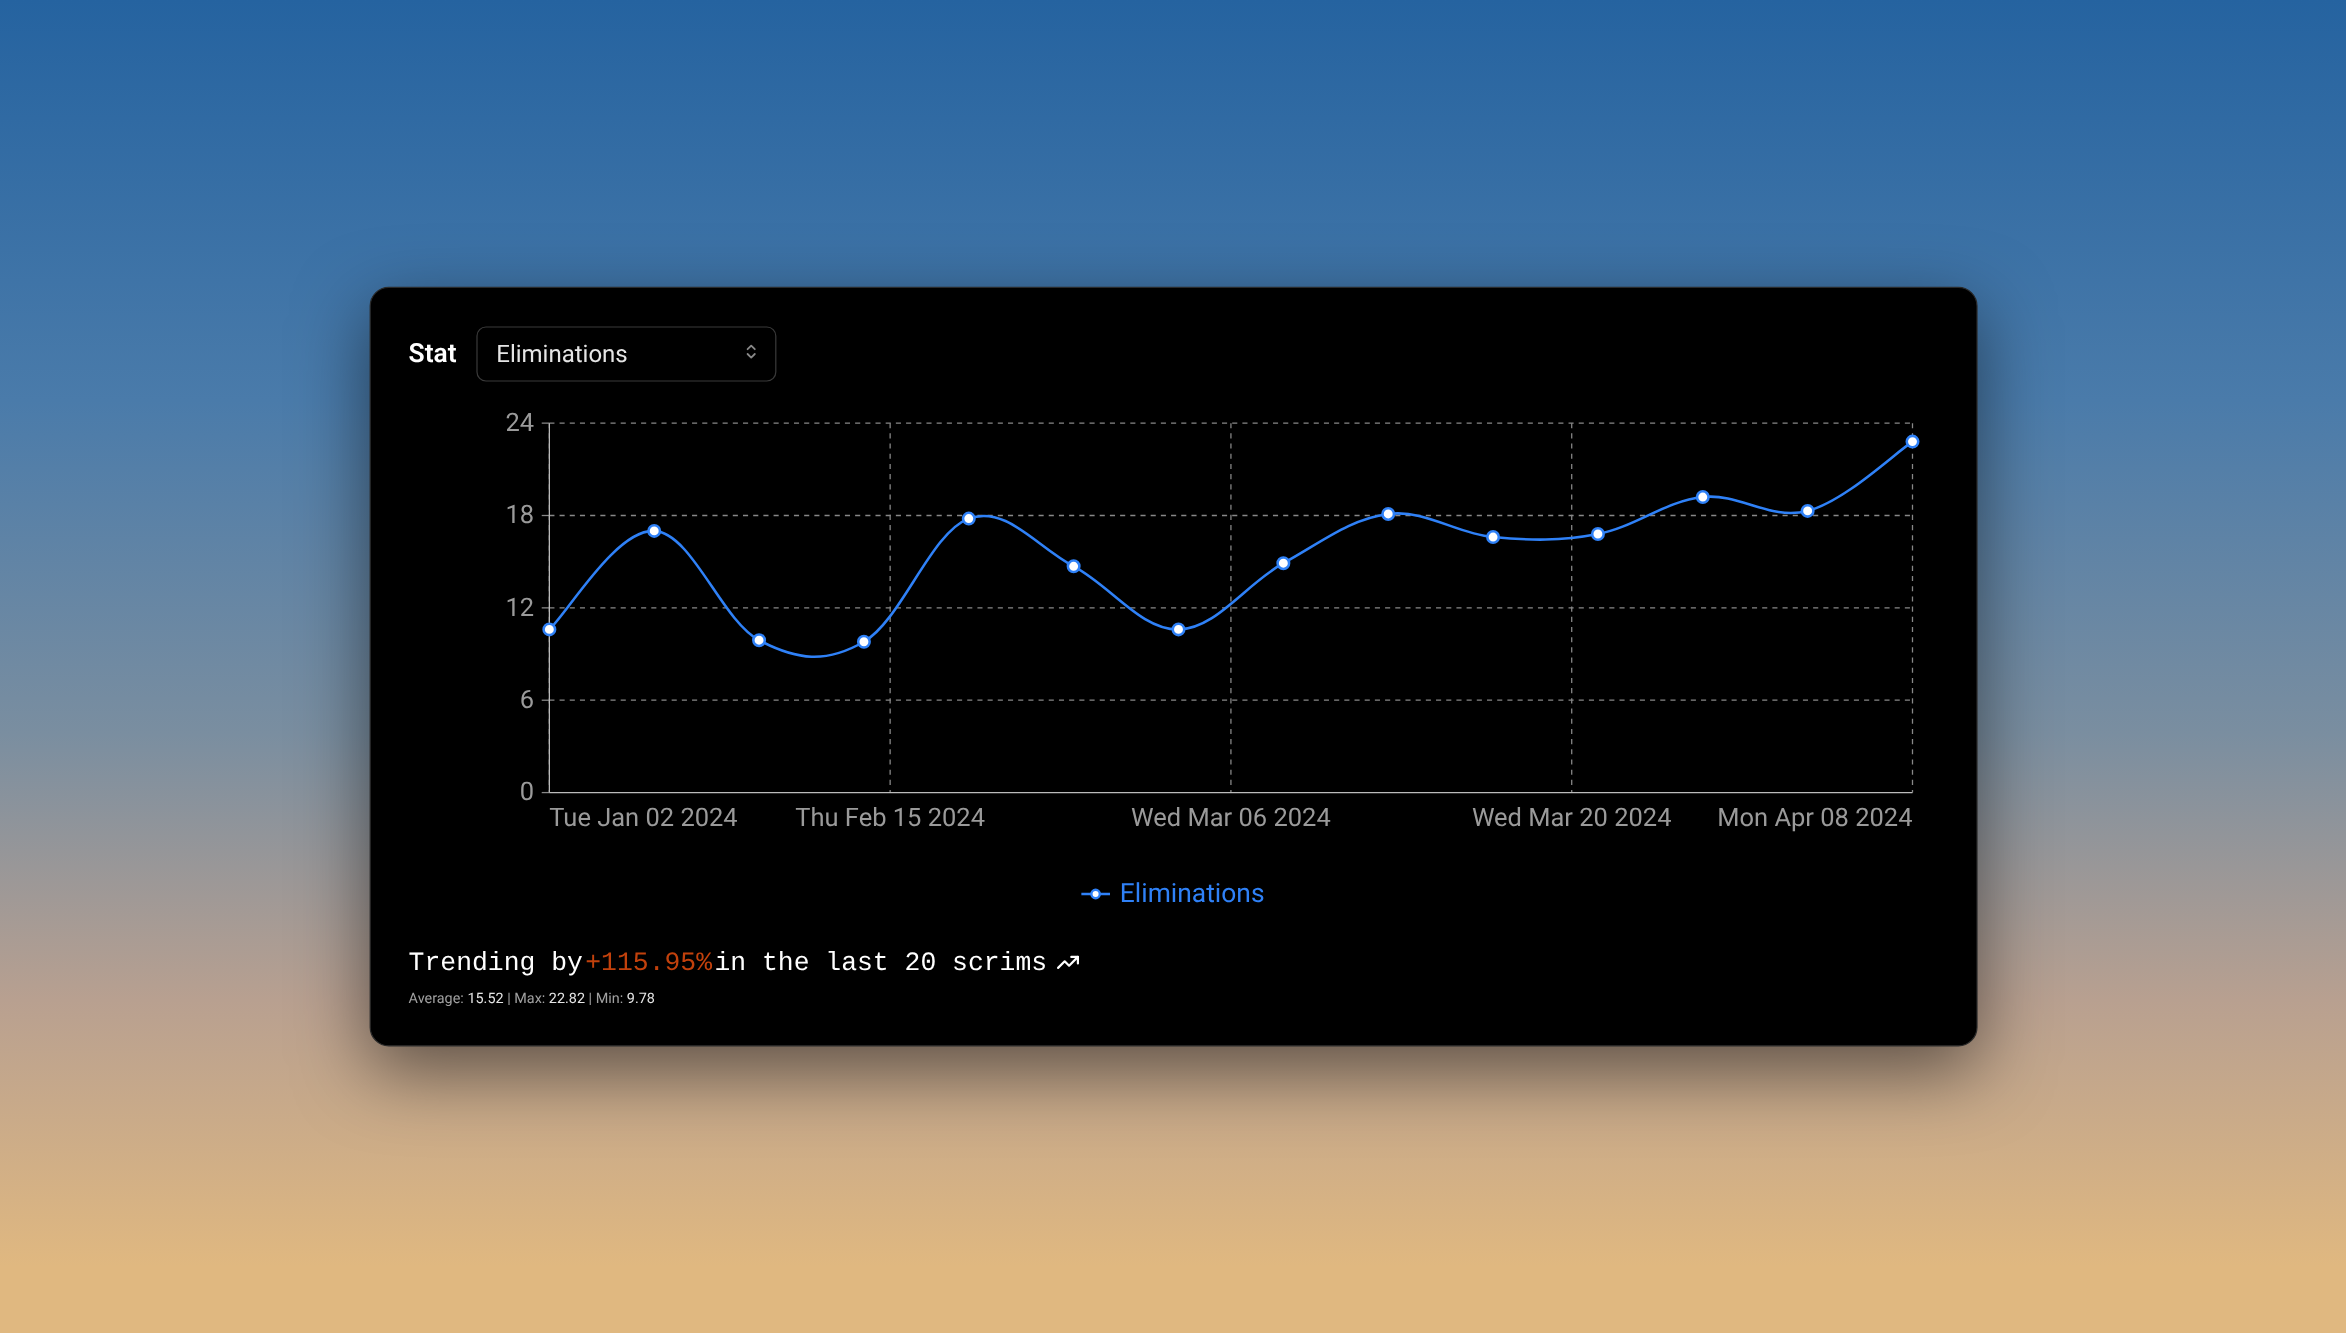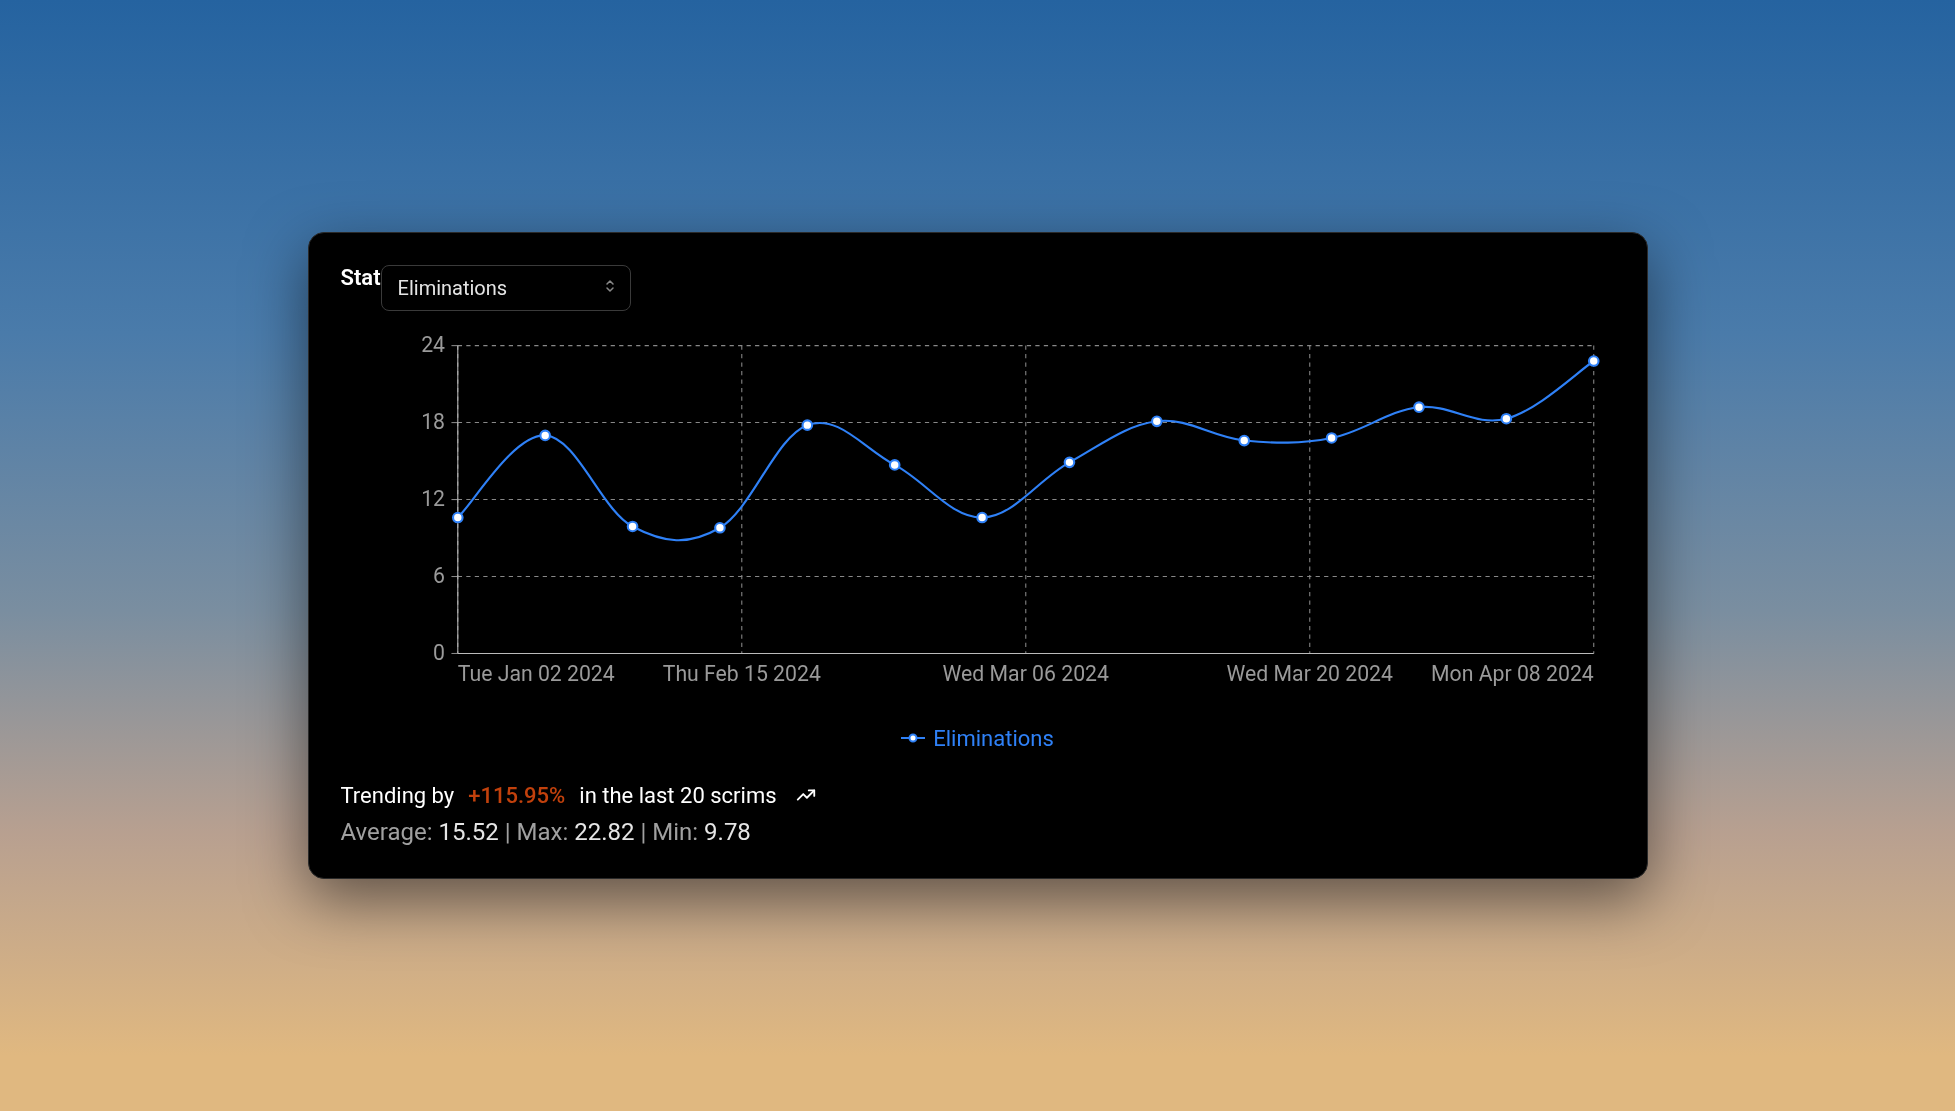--- a/index.html
+++ b/index.html
@@ -20,20 +20,22 @@
       background: #000000;
       border: 1px solid #2a2a2a;
       border-radius: 16px;
       padding: 32px;
       width: 100%;
       max-width: 1340px;
       box-shadow: 0 20px 60px rgba(0,0,0,0.5);
     }
     .header-row {
       display: flex;
+      align-items: center;
+      gap: 16px;
       margin-bottom: 24px;
     }
     .stat-label {
       color: #ffffff;
       font-size: 22px;
       font-weight: 600;
     }
     .select-wrapper {
       position: relative;
       border: 1px solid #3a3a3a;
@@ -77,35 +79,36 @@
       align-items: center;
     }
     .summary {
       margin-top: 32px;
     }
     .trend-line {
       color: #ffffff;
       font-size: 22px;
       display: flex;
       align-items: center;
-      gap: 14px;
+      gap: 2px;
       flex-wrap: wrap;
+      font-family: Liberation Mono, monospace;
     }
     .trend-pct {
       color: #c2410c;
       font-weight: 500;
     }
     .trend-icon {
       color: #ffffff;
       display: inline-flex;
       margin-left: 4px;
     }
     .stats-line {
       color: #a0a0a0;
-      font-size: 24px;
+      font-size: 12px;
       margin-top: 10px;
     }
     .stats-line .value {
       color: #e5e5e5;
     }
   </style>
 </head>
 <body>
 
 <div class="card">

